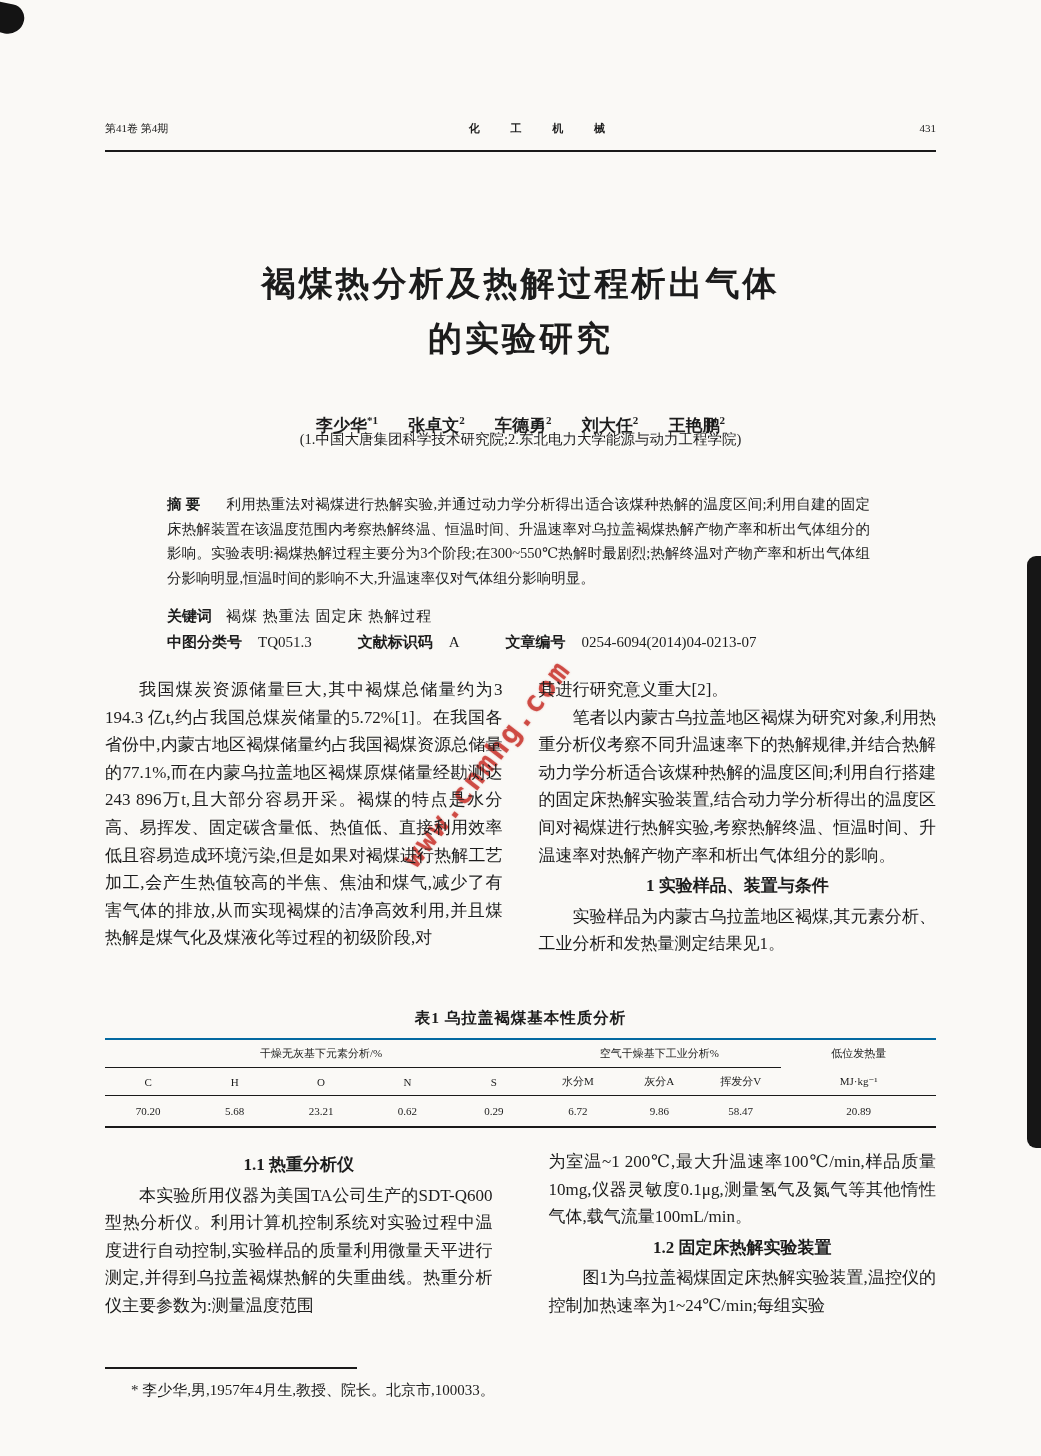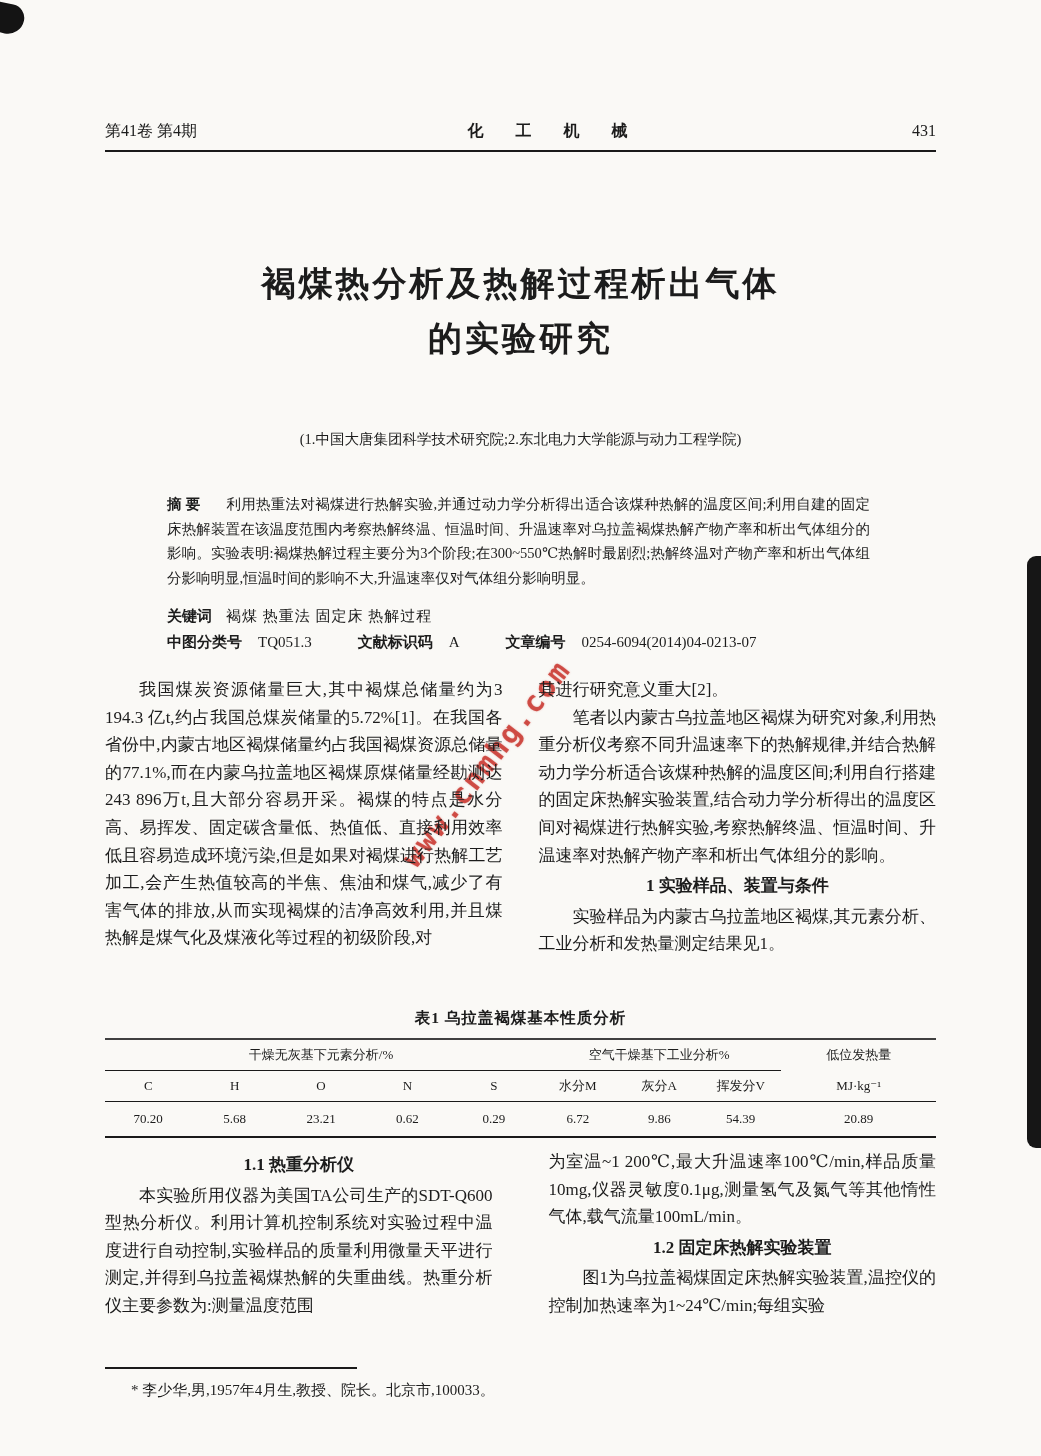--- a/index.html
+++ b/index.html
@@ -28,21 +28,21 @@
     font-size:29px; font-weight:700; letter-spacing:2px;
     color:rgba(198,44,36,0.78);
     text-shadow:0 0 2px rgba(198,44,36,0.35);
     white-space:nowrap; pointer-events:none;
   }
 
   
   .header-row {
     position:absolute; top:121px; left:105px; width:831px;
     display:flex; justify-content:space-between; align-items:baseline;
-    font-size:16px;
+    font-size:11px;
   }
   .journal-name { letter-spacing:14px; font-weight:600; }
   .header-rule {
     position:absolute; top:150px; left:105px; width:831px; height:2px; background:#1a1a1a;
   }
 
   
   .title {
     position:absolute; top:256px; left:0; width:100%;
     text-align:center; font-size:34px; font-weight:700;
@@ -85,22 +85,22 @@
     display:flex; gap:56px; overflow:hidden;
   }
   .col { flex:1; font-size:17px; line-height:27.6px; text-align:justify; }
   .col p.indent { text-indent:2em; }
   .sec-h { font-weight:700; font-size:17px; margin:3px 0; text-align:center; }
 
   
   .table-block { position:absolute; top:1008px; left:105px; width:831px; }
   .tcaption { text-align:center; font-weight:700; font-size:15.5px; margin-bottom:9px; letter-spacing:1px; }
   table.props {
-    width:100%; border-collapse:collapse; font-size:13px;
-    border-top:2px solid #404040; border-bottom:2px solid #1a1a1a;
+    width:100%; border-collapse:collapse; font-size:11px;
+    border-top:2px solid #0369a1; border-bottom:2px solid #1a1a1a;
   }
   table.props td { text-align:center; padding:6px 4px; }
   td.grp { border-bottom:1.5px solid #1a1a1a; }
   tr.hdr td { border-bottom:1.5px solid #1a1a1a; }
   tr.vals td { padding-top:9px; padding-bottom:9px; }
 
   
   .foot-rule { position:absolute; top:1367px; left:105px; width:252px; height:1.5px; background:#1a1a1a; }
   .footnote { position:absolute; top:1381px; left:131px; font-size:15px; }
 </style>
@@ -119,20 +119,27 @@
     <span class="journal-name">化 工 机 械</span>
     <span>431</span>
   </div>
   <div class="header-rule"></div>
 
   <h1 class="title">
     <span>褐煤热分析及热解过程析出气体</span><br>
     <span>的实验研究</span>
   </h1>
 
+  <div class="authors">
+    <span class="author"><span>李少华</span><sup>*1</sup></span>
+    <span class="author"><span>张卓文</span><sup>2</sup></span>
+    <span class="author"><span>车德勇</span><sup>2</sup></span>
+    <span class="author"><span>刘大任</span><sup>2</sup></span>
+    <span class="author"><span>王艳鹏</span><sup>2</sup></span>
+  </div>
 
   <div class="affiliation">(1.中国大唐集团科学技术研究院;2.东北电力大学能源与动力工程学院)</div>
 
   <div class="abstract">
     <span class="blabel">摘  要</span><span>利用热重法对褐煤进行热解实验,并通过动力学分析得出适合该煤种热解的温度区间;利用自建的固定床热解装置在该温度范围内考察热解终温、恒温时间、升温速率对乌拉盖褐煤热解产物产率和析出气体组分的影响。实验表明:褐煤热解过程主要分为3个阶段;在300~550℃热解时最剧烈;热解终温对产物产率和析出气体组分影响明显,恒温时间的影响不大,升温速率仅对气体组分影响明显。</span>
   </div>
 
   <div class="kw-line">
     <span class="blabel">关键词</span><span class="kw-text">褐煤  热重法  固定床  热解过程</span>
   </div>
@@ -190,21 +197,21 @@
           <td>MJ·kg⁻¹</td>
         </tr>
         <tr class="vals">
           <td>70.20</td>
           <td>5.68</td>
           <td>23.21</td>
           <td>0.62</td>
           <td>0.29</td>
           <td>6.72</td>
           <td>9.86</td>
-          <td>54.39</td>
+          <td>58.47</td>
           <td>20.89</td>
         </tr>
       </tbody>
     </table>
   </div>
 
   <div class="body-bottom">
     <div class="col">
       <div class="sec-h">1.1  热重分析仪</div>
       <p class="indent">本实验所用仪器为美国TA公司生产的SDT-Q600型热分析仪。利用计算机控制系统对实验过程中温度进行自动控制,实验样品的质量利用微量天平进行测定,并得到乌拉盖褐煤热解的失重曲线。热重分析仪主要参数为:测量温度范围</p>

